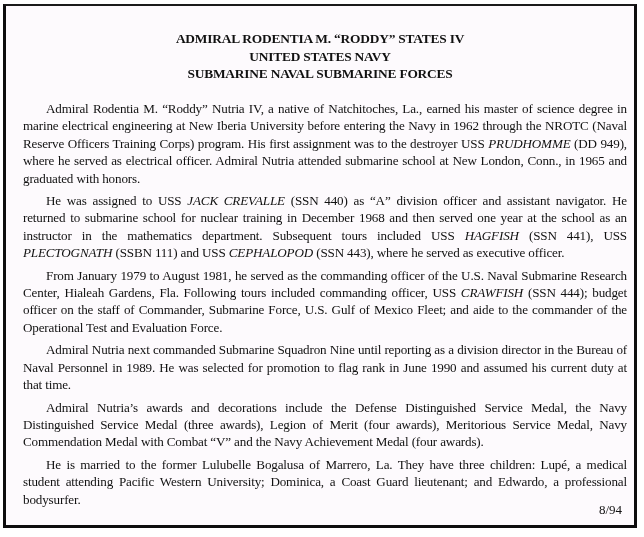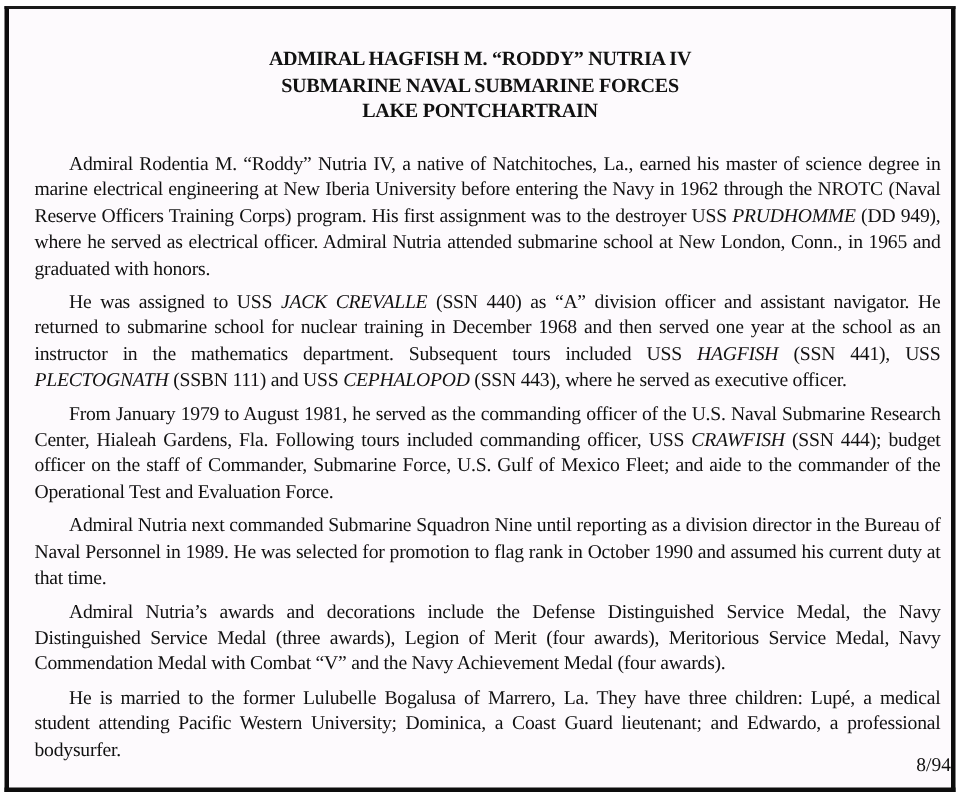--- a/index.html
+++ b/index.html
@@ -52,38 +52,38 @@
     }
     .body p {
       margin: 0 0 5px 0;
       text-indent: 23px;
     }
     .body p em {
       margin-top: 13px;
     }
     .date {
       position: absolute;
-      right: 0;
+      right: 12px;
       bottom: 7px;
       font-size: 13px;
     }
   </style>
 </head>
 <body>
 
 <div class="frame">
   <div class="header">
-    <div>ADMIRAL HAGFISH M. “RODDY” NUTRIA IV</div>
+    <div>ADMIRAL RODENTIA M. “RODDY” STATES IV</div>
+    <div>UNITED STATES NAVY</div>
     <div>SUBMARINE NAVAL SUBMARINE FORCES</div>
-    <div>LAKE PONTCHARTRAIN</div>
   </div>
 
   <div class="body" id="bio-body">
       <p><span>Admiral Rodentia M. “Roddy” Nutria IV, a native of Natchitoches, La., earned his master of science degree in marine electrical engineering at New Iberia University before entering the Navy in 1962 through the NROTC (Naval Reserve Officers Training Corps) program. His first assignment was to the destroyer USS </span><em>PRUDHOMME</em><span> (DD 949), where he served as electrical officer. Admiral Nutria attended submarine school at New London, Conn., in 1965 and graduated with honors.</span></p>
       <p><span>He was assigned to USS </span><em>JACK CREVALLE</em><span> (SSN 440) as “A” division officer and assistant navigator. He returned to submarine school for nuclear training in December 1968 and then served one year at the school as an instructor in the mathematics department. Subsequent tours included USS </span><em>HAGFISH</em><span> (SSN 441), USS </span><em>PLECTOGNATH</em><span> (SSBN 111) and USS </span><em>CEPHALOPOD</em><span> (SSN 443), where he served as executive officer.</span></p>
       <p><span>From January 1979 to August 1981, he served as the commanding officer of the U.S. Naval Submarine Research Center, Hialeah Gardens, Fla. Following tours included commanding officer, USS </span><em>CRAWFISH</em><span> (SSN 444); budget officer on the staff of Commander, Submarine Force, U.S. Gulf of Mexico Fleet; and aide to the commander of the Operational Test and Evaluation Force.</span></p>
-      <p><span>Admiral Nutria next commanded Submarine Squadron Nine until reporting as a division director in the Bureau of Naval Personnel in 1989. He was selected for promotion to flag rank in October 1990 and assumed his current duty at that time.</span></p>
+      <p><span>Admiral Nutria next commanded Submarine Squadron Nine until reporting as a division director in the Bureau of Naval Personnel in 1989. He was selected for promotion to flag rank in June 1990 and assumed his current duty at that time.</span></p>
       <p><span>Admiral Nutria’s awards and decorations include the Defense Distinguished Service Medal, the Navy Distinguished Service Medal (three awards), Legion of Merit (four awards), Meritorious Service Medal, Navy Commendation Medal with Combat “V” and the Navy Achievement Medal (four awards).</span></p>
       <p><span>He is married to the former Lulubelle Bogalusa of Marrero, La. They have three children: Lupé, a medical student attending Pacific Western University; Dominica, a Coast Guard lieutenant; and Edwardo, a professional bodysurfer.</span></p>
     </div>
 
   <div class="date">8/94</div>
 </div>
 
 </body></html>

